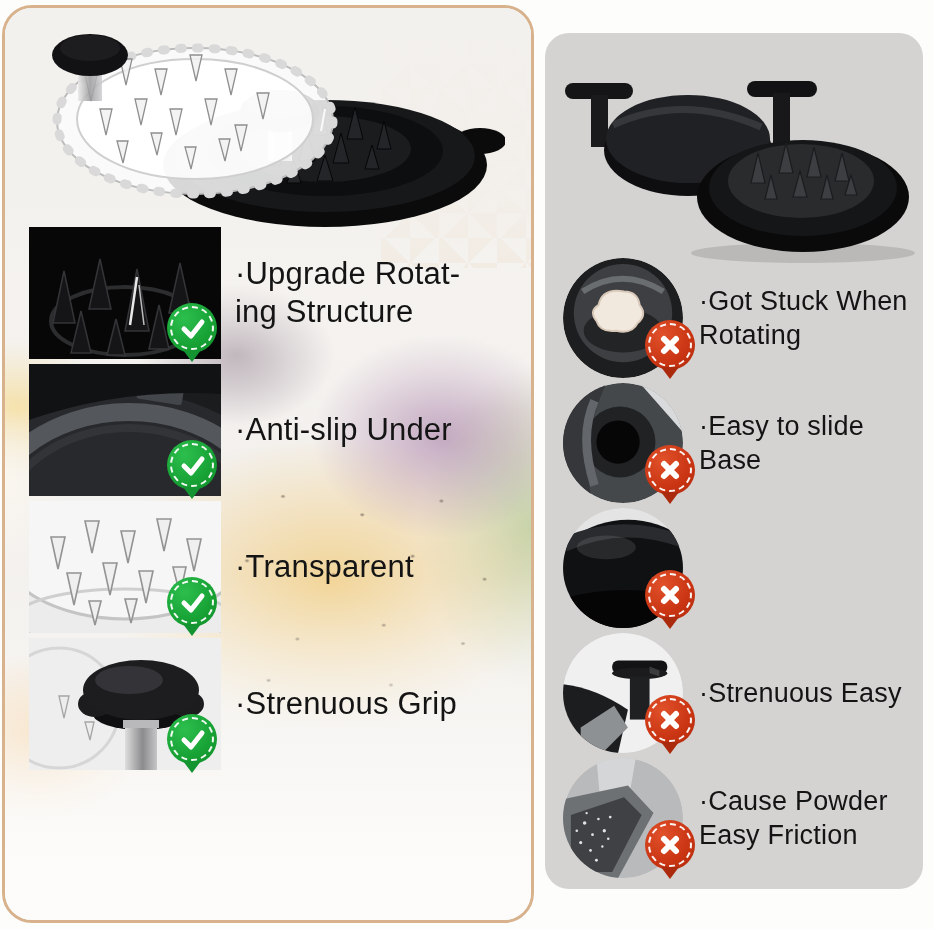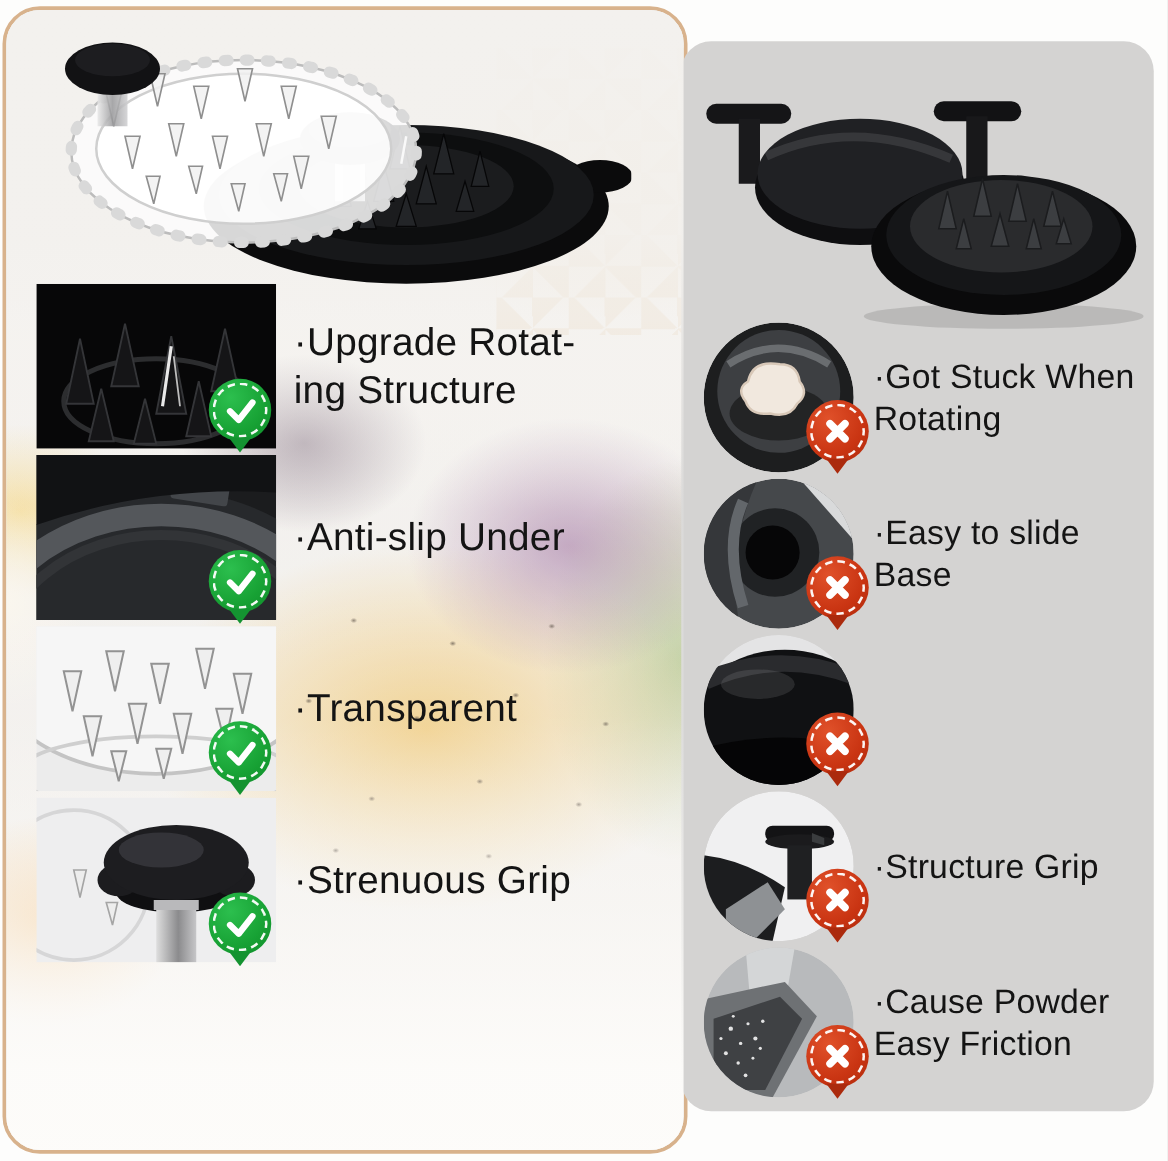--- a/index.html
+++ b/index.html
@@ -7,21 +7,20 @@
     width:934px; height:929px; position:relative; overflow:hidden;
     background:#fdfdfc;
     font-family:"Liberation Sans","DejaVu Sans",sans-serif;
     color:#141414;
   }
   
   .left-panel {
     position:absolute; left:2px; top:5px; width:526px; height:912px;
     border:3px solid #d8b28c; border-radius:30px; overflow:hidden;
     background:#e5e5e5;
-    padding-left:16px;
   }
   .food-bg {
     position:absolute; inset:0; z-index:0;
     background:
       radial-gradient(ellipse 150px 110px at 44% 38%, rgba(80,55,80,.45), transparent 65%),
       radial-gradient(ellipse 190px 150px at 83% 47%, rgba(140,85,140,.55), transparent 68%),
       radial-gradient(ellipse 320px 210px at 62% 63%, rgba(238,195,105,.85), transparent 70%),
       radial-gradient(ellipse 160px 230px at 100% 57%, rgba(140,170,80,.55), transparent 70%),
       radial-gradient(ellipse 90px 120px at 0% 52%, rgba(250,245,235,.9), transparent 70%),
       radial-gradient(ellipse 130px 100px at 2% 44%, rgba(245,205,95,.6), transparent 70%),
@@ -395,21 +394,21 @@
             <rect x="68" y="44" width="20" height="44" fill="#1f2022"></rect>
             <path d="M88 34 l10 4 v6 l-10 -3 z" fill="#3a3c3e"></path>
           </svg>
         </div>
         <div class="badge badge-red">
           <svg viewBox="0 0 32 32">
               <path d="M10 10 L22 22 M22 10 L10 22" stroke="#fff" stroke-width="6" stroke-linecap="round"></path>
             </svg>
         </div>
       </div>
-      <div class="r-label">·Structure Grip</div>
+      <div class="r-label">·Strenuous Easy</div>
     </div>
 
     <div class="r-row">
       <div class="r-circle">
         <div class="circle-art">
           <svg viewBox="0 0 122 122">
             <circle cx="61" cy="61" r="61" fill="#b8babc"></circle>
             <path d="M34 0 h40 l-8 46 h-28 z" fill="#d4d6d7"></path>
             <path d="M0 42 L66 28 L92 56 L56 122 H0 z" fill="#6e7174"></path>
             <path d="M8 58 L62 40 L80 58 L50 116 H8 z" fill="#3f4144"></path>

